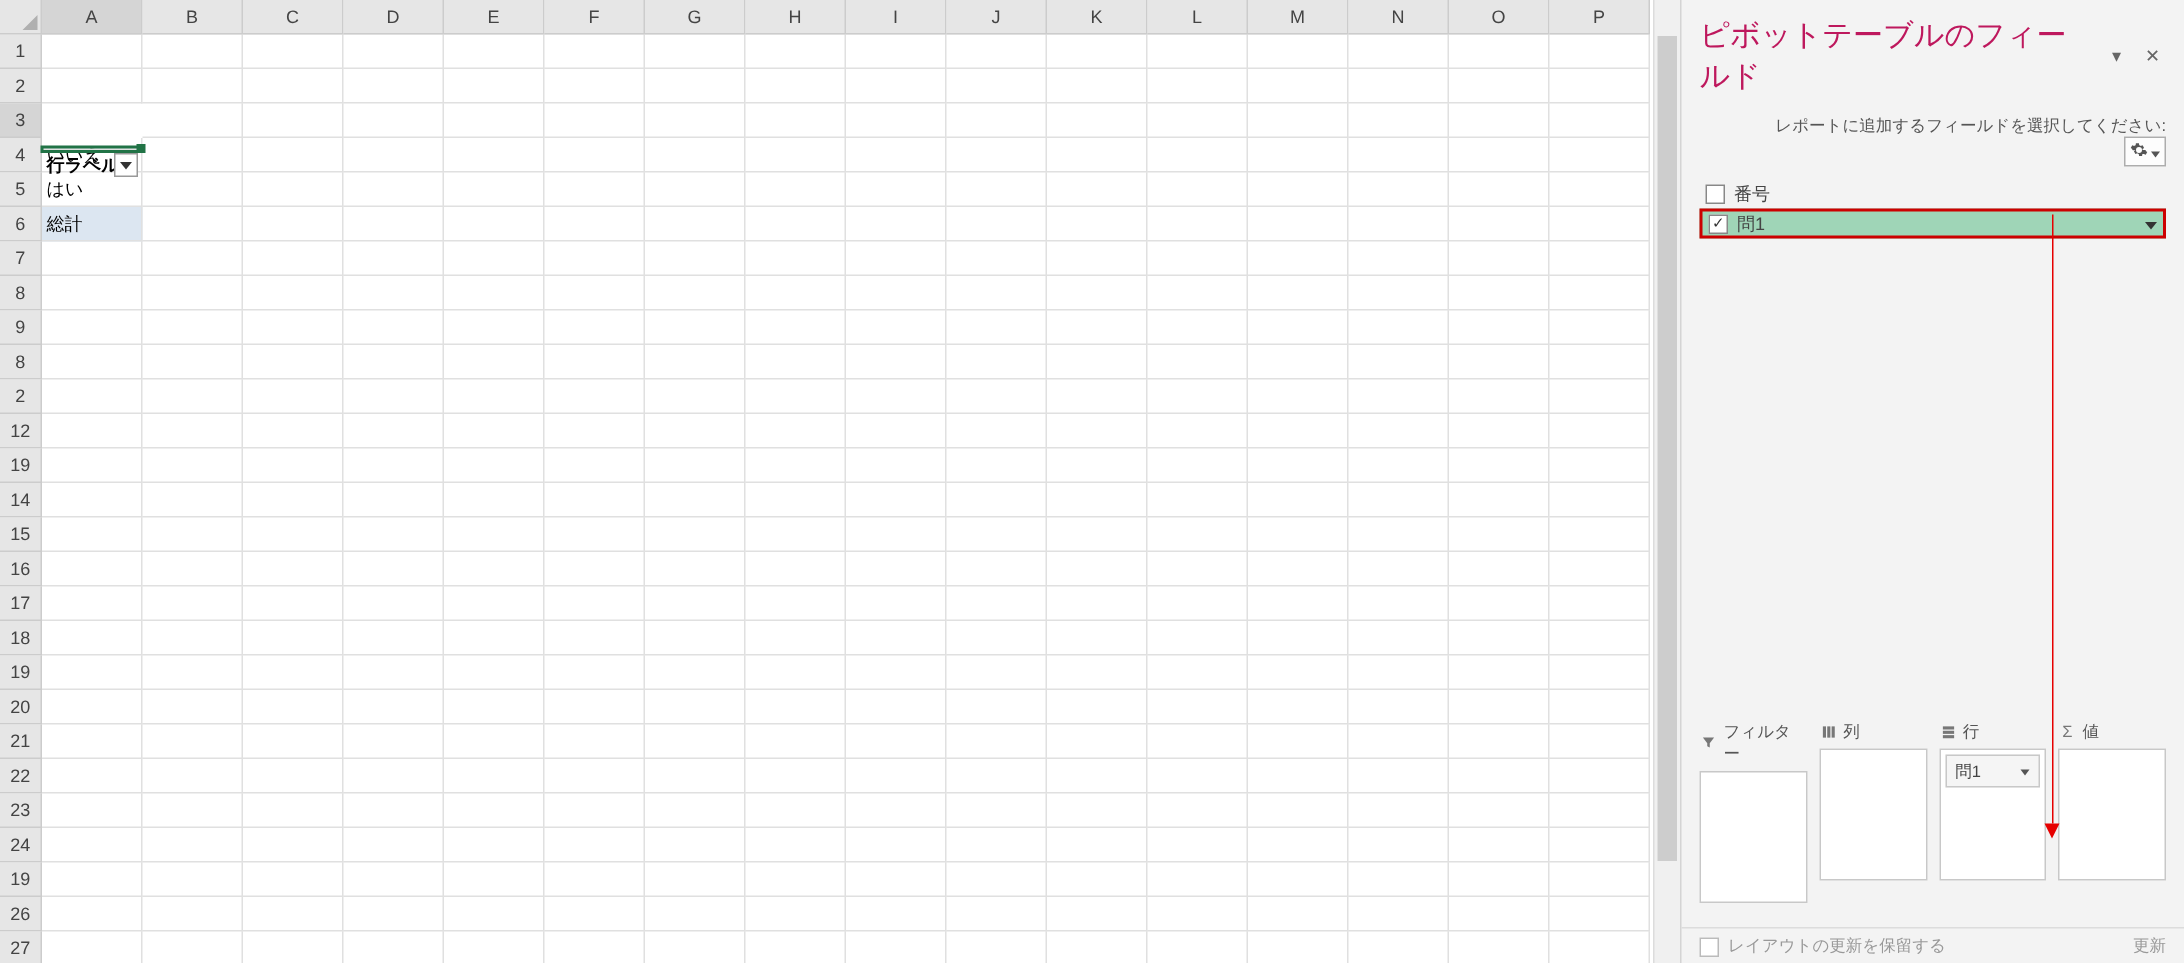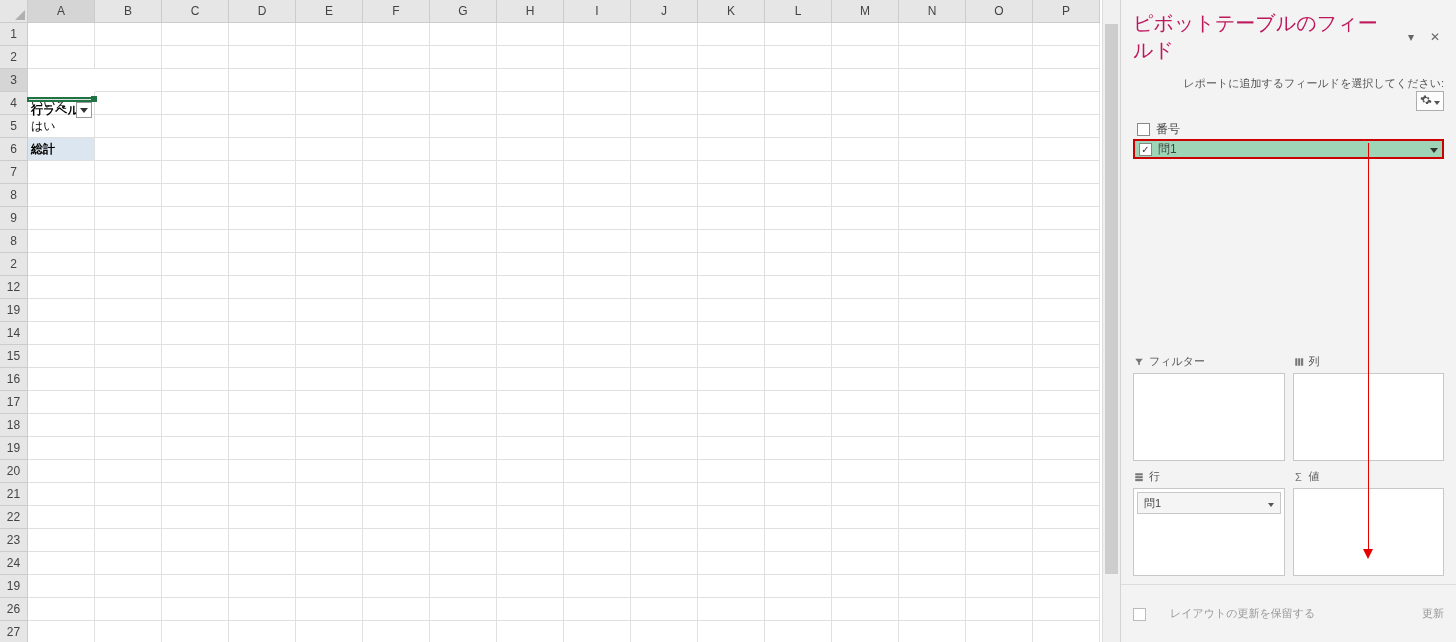--- a/index.html
+++ b/index.html
@@ -10,21 +10,21 @@
     .grid-wrap { display: grid; grid-template-columns: 28px repeat(16, 67px); grid-auto-rows: 23px; }
     .corner { background: #e6e6e6; border-right: 1px solid #ccc; border-bottom: 1px solid #ccc; position: relative; }
     .corner::after { content: ""; position: absolute; right: 2px; bottom: 2px; border-style: solid; border-width: 0 0 10px 10px; border-color: transparent transparent #b0b0b0 transparent; }
     .col-head { background: #e6e6e6; border-right: 1px solid #ccc; border-bottom: 1px solid #ccc; text-align: center; font-size: 12px; color: #444; line-height: 23px; }
     .col-head.active { background: #d5d5d5; }
     .row-head { background: #e6e6e6; border-right: 1px solid #ccc; border-bottom: 1px solid #ccc; text-align: center; font-size: 12px; color: #444; line-height: 23px; }
     .row-head.active { background: #d5d5d5; }
     .cell { border-right: 1px solid #e0e0e0; border-bottom: 1px solid #e0e0e0; font-size: 12px; padding: 0 3px; line-height: 23px; white-space: nowrap; overflow: visible; position: relative; }
     .cell.selected { outline: 2px solid #217346; outline-offset: -1px; z-index: 2; }
     .cell.pivot-header { background: #dce6f1; font-weight: bold; margin-top: 30px; }
-    .cell.pivot-total { background: #dce6f1; font-weight: bold; }
+    .cell.pivot-total { background: #dce6f1; font-weight: normal; }
     .filter-dropdown { position: absolute; right: 2px; top: 3px; width: 16px; height: 16px; background: #fff; border: 1px solid #999; display: flex; align-items: center; justify-content: center; }
     .filter-dropdown::after { content: ""; border-style: solid; border-width: 5px 4px 0 4px; border-color: #333 transparent transparent transparent; }
     .select-handle { position: absolute; right: -3px; bottom: -3px; width: 6px; height: 6px; background: #217346; z-index: 3; }
     
     .vscroll { position: absolute; right: 0; top: 0; bottom: 0; width: 18px; background: #f0f0f0; border-left: 1px solid #dcdcdc; }
     .vscroll-thumb { position: absolute; left: 2px; right: 2px; top: 24px; height: 550px; background: #cdcdcd; }
     
     
     .task-pane { width: 336px; background: #f3f3f3; border-left: 1px solid #d4d4d4; display: flex; flex-direction: column; font-size: 12px; color: #444; }
     .pane-header { display: flex; align-items: center; padding: 10px 12px 8px; }
@@ -43,30 +43,30 @@
     .field-item { display: flex; align-items: center; height: 20px; padding: 0 4px; gap: 6px; position: relative; }
     .field-check { width: 13px; height: 13px; border: 1px solid #888; background: #fff; display: flex; align-items: center; justify-content: center; font-size: 10px; color: #333; }
     .field-check.checked::after { content: "✓"; }
     .field-item.highlighted { background: #9fd5b7; border: 2px solid #c00; }
     .field-item.highlighted .field-dd { position: absolute; right: 4px; }
     .field-dd::after { content: ""; border-style: solid; border-width: 5px 4px 0 4px; border-color: #333 transparent transparent transparent; display: inline-block; }
     .more-tables { padding: 6px 4px; color: #555; font-size: 11px; }
     .field-space { padding: 0 12px; flex: 1; }
     
     .areas-caption { padding: 8px 12px 6px; font-size: 11px; color: #555; }
-    .areas-grid { display: grid; grid-template-columns: 1fr 1fr; grid-template-rows: auto auto; gap: 8px; padding: 0 12px 8px; }
+    .areas-grid { display: grid; grid-template-columns: 1fr 1fr 1fr 1fr; grid-template-rows: auto auto; gap: 8px; padding: 0 12px 8px; }
     .area-box { display: flex; flex-direction: column; }
     .area-label { display: flex; align-items: center; gap: 4px; font-size: 11px; color: #555; padding-bottom: 4px; }
     .area-icon { width: 12px; height: 12px; display: inline-flex; align-items: center; justify-content: center; color: #777; }
     .drop-zone { background: #fff; border: 1px solid #c8c8c8; min-height: 88px; padding: 3px; }
     .drop-zone.values { position: relative; }
     .area-pill { background: #f5f5f5; border: 1px solid #c8c8c8; height: 22px; display: flex; align-items: center; padding: 0 6px; font-size: 11px; justify-content: space-between; }
     .area-pill .caret::after { content: ""; border-style: solid; border-width: 4px 3px 0 3px; border-color: #555 transparent transparent transparent; display: inline-block; }
     
-    .bottom-row { display: flex; align-items: flex-end; padding: 21px 12px; gap: 24px; font-size: 11px; color: #999; border-top: 1px solid #dcdcdc; }
+    .bottom-row { display: flex; align-items: flex-end; padding: 4px 12px; gap: 6px; font-size: 11px; color: #999; border-top: 1px solid #dcdcdc; }
     .bottom-check { width: 13px; height: 13px; border: 1px solid #bbb; background: #fff; }
     .update-btn { margin-left: auto; color: #999; }
     
     
     .red-arrow { position: absolute; pointer-events: none; }
     .red-arrow-line { position: absolute; width: 1px; background: #e60000; }
     .red-arrow-head { position: absolute; width: 0; height: 0; border-style: solid; border-width: 10px 5px 0 5px; border-color: #e60000 transparent transparent transparent; }
   </style>
 </head>
 <body>

